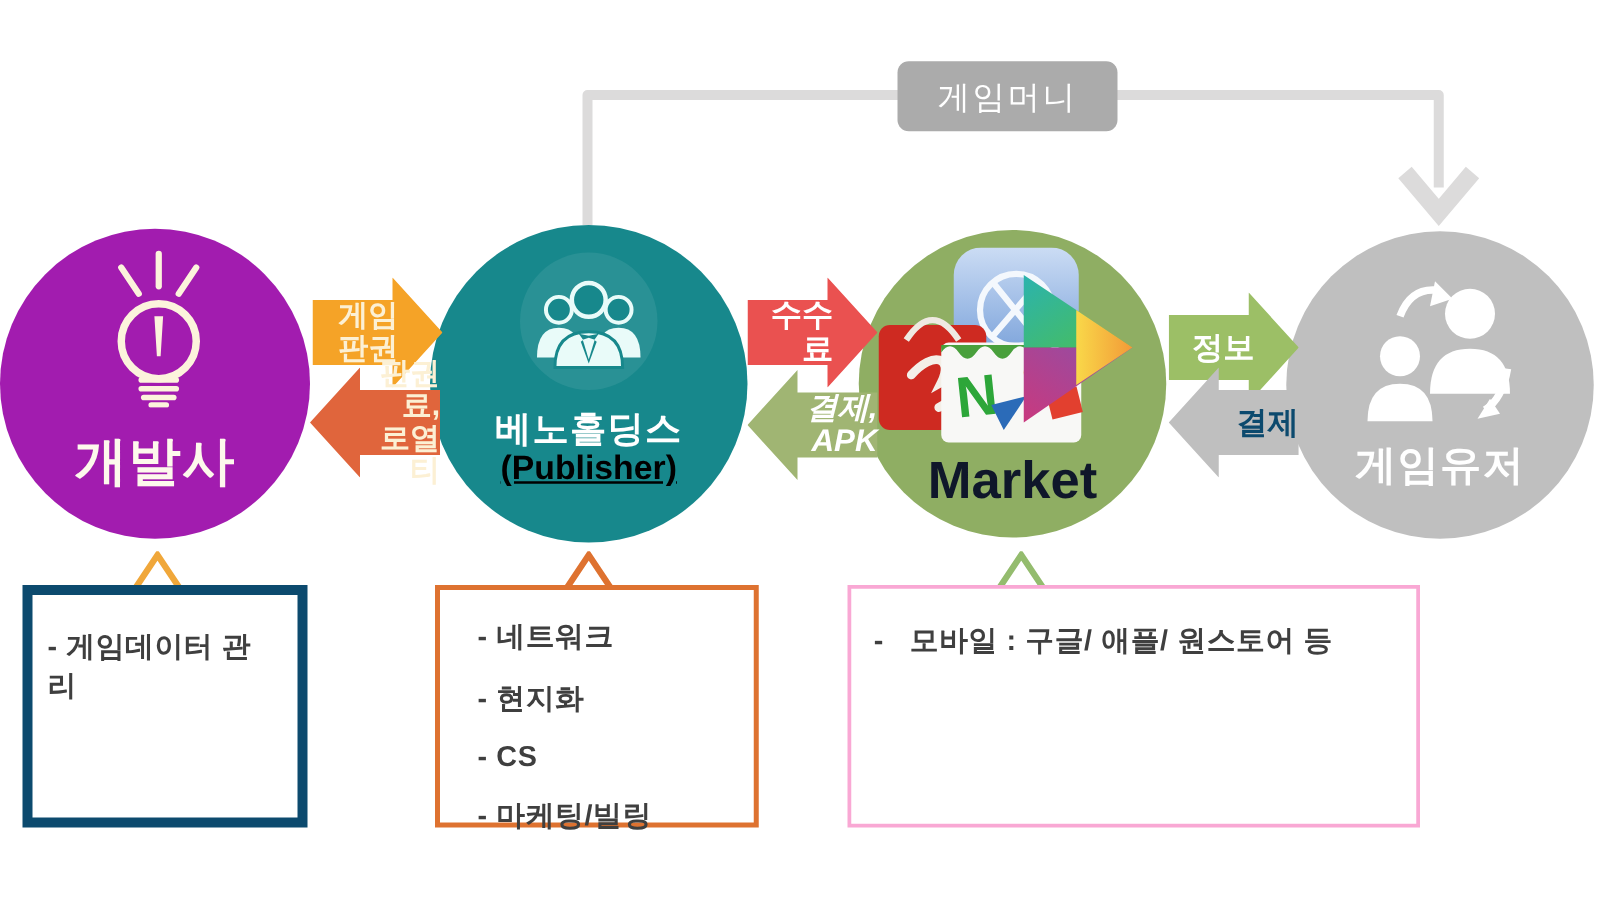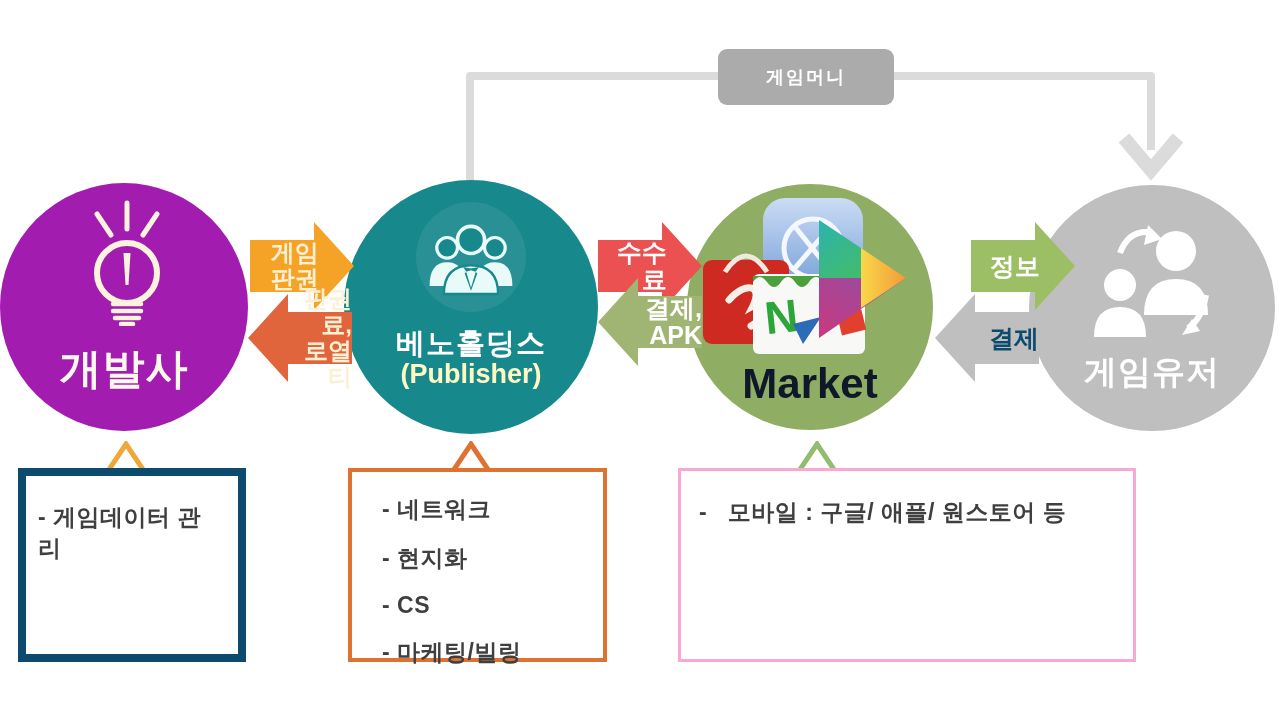--- a/index.html
+++ b/index.html
@@ -23,21 +23,21 @@
   }
   .arrow-lbl.dir-right{left:0;width:66%;}
   .arrow-lbl.dir-left{right:0;width:66%;}
   .note-box{
     position:absolute;background:#ffffff;box-sizing:border-box;top:468px;height:194px;
   }
   .note-box p{margin:0;font-weight:bold;color:#3F3F3F;font-size:23px;letter-spacing:.5px;}
   .badge{
     position:absolute;left:718px;top:49px;width:176px;height:56px;
     background:#ABABAB;border-radius:9px;display:flex;align-items:center;justify-content:center;
-    color:#ffffff;font-weight:bold;font-size:18px;letter-spacing:2px;
+    color:#ffffff;font-weight:normal;font-size:26px;letter-spacing:2px;
   }
   .caret{position:absolute;top:441px;width:44px;height:34px;}
   .prewrap{white-space:pre-wrap;}
 </style>
 </head>
 <body>
 
 <div class="stage">
 
   <svg class="abs" style="left:0;top:0;" width="1280" height="230" viewBox="0 0 1280 230">
@@ -75,21 +75,21 @@
       </g>
       <circle cx="30" cy="40" r="13" fill="#17888C" stroke="#E9FBF9" stroke-width="4"></circle>
       <circle cx="90" cy="40" r="13" fill="#17888C" stroke="#E9FBF9" stroke-width="4"></circle>
       <path d="M26,98 Q26,62 60,62 Q94,62 94,98 Z" fill="#E9FBF9" stroke="#17888C" stroke-width="3"></path>
       <circle cx="60" cy="30" r="17" fill="#17888C" stroke="#E9FBF9" stroke-width="4.5"></circle>
       <polygon points="60,66 52,72 60,94 68,72" fill="#17888C"></polygon>
       <polygon points="60,66 50,64 60,78 70,64" fill="#17888C"></polygon>
       <polygon points="60,68 54,70 60,90 66,70" fill="#E9FBF9"></polygon>
     </svg>
     <div class="circle-label" style="top:144px;font-size:29px;color:#ffffff;">베노홀딩스</div>
-    <div class="circle-label" style="top:179px;font-size:27px;color:#fef9c3;letter-spacing:0;">(Publisher)</div>
+    <div class="circle-label" style="top:179px;font-size:27px;color:#000000;letter-spacing:0;text-decoration:underline;">(Publisher)</div>
   </div>
 
   <div class="circle" style="left:687px;top:184px;width:246px;height:246px;background:#8FAE63;">
     <svg class="abs" style="left:14px;top:14px;" width="218" height="162" viewBox="0 0 218 162">
       <defs>
         <linearGradient id="as" x1="0" y1="0" x2="0" y2="1">
           <stop offset="0" stop-color="#CBDCF4"></stop>
             <stop offset="1" stop-color="#6E99D6"></stop>
         </linearGradient>
         <linearGradient id="gp1" x1="0" y1="0" x2="1" y2="1">
@@ -173,31 +173,31 @@
   </div>
 
   <div class="block-arrow" style="left:598px;top:222px;">
     <svg width="104" height="88" viewBox="0 0 104 88">
         <polygon points="0,18 64,18 64,0 104,44 64,88 64,70 0,70" fill="#EA5150"></polygon>
       </svg>
     <div class="arrow-lbl dir-right" style="font-size:25px;color:#ffffff;">
       <span>수수료</span>
     </div>
   </div>
-  <div class="block-arrow" style="left:598px;top:278px;">
+  <div class="block-arrow" style="left:598px;top:296px;font-style:italic;">
     <svg width="104" height="88" viewBox="0 0 104 88">
         <polygon points="104,18 40,18 40,0 0,44 40,88 40,70 104,70" fill="#A0B573"></polygon>
       </svg>
     <div class="arrow-lbl dir-left" style="font-size:25px;color:#ffffff;">
       <span>결제,</span>
       <span>APK</span>
     </div>
   </div>
 
-  <div class="block-arrow" style="left:935px;top:222px;margin-left:36px;">
+  <div class="block-arrow" style="left:935px;top:234px;">
     <svg width="104" height="88" viewBox="0 0 104 88">
         <polygon points="0,18 64,18 64,0 104,44 64,88 64,70 0,70" fill="#9CBF66"></polygon>
       </svg>
     <div class="arrow-lbl dir-right" style="font-size:25px;color:#ffffff;">
       <span>정보</span>
     </div>
   </div>
   <div class="block-arrow" style="left:935px;top:294px;">
     <svg width="104" height="88" viewBox="0 0 104 88">
         <polygon points="104,18 40,18 40,0 0,44 40,88 40,70 104,70" fill="#BFBFBF"></polygon>

